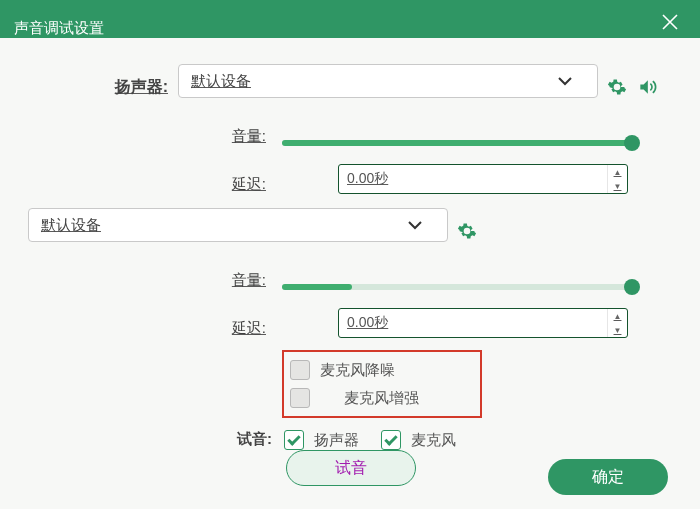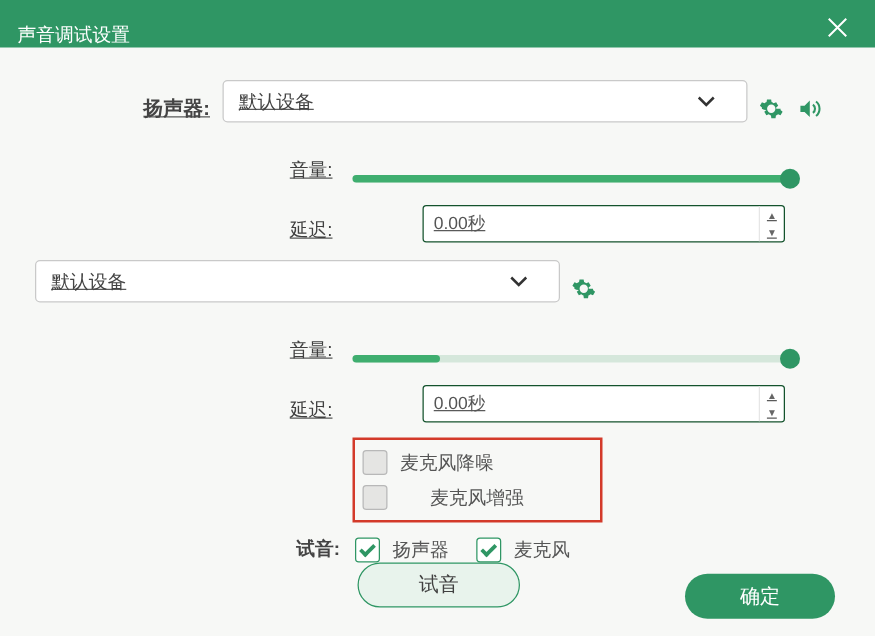--- a/index.html
+++ b/index.html
@@ -144,21 +144,21 @@
     display: flex; align-items: flex-start;
   }
   .test-row .sub-label { width: 256px; font-weight: bold; color:#444; }
   .test-row .checks { display: flex; gap: 22px; }
   .test-row .checks .pair { display:flex; align-items:center;font-family:Liberation Mono, monospace; }
   .btn-test {
     width: 130px; height: 36px;
     border: 1px solid #2f9664;
     border-radius: 18px;
     background: #e8f3ec;
-    color: #404040;
+    color: #a21caf;
     font-size: 16px;
     cursor: pointer;
     margin-left: 258px;
   }
   .footer {
     position: absolute; bottom: 14px; right: 32px;
   }
   .btn-ok {
     width: 120px; height: 36px;
     background: #2f9664;

